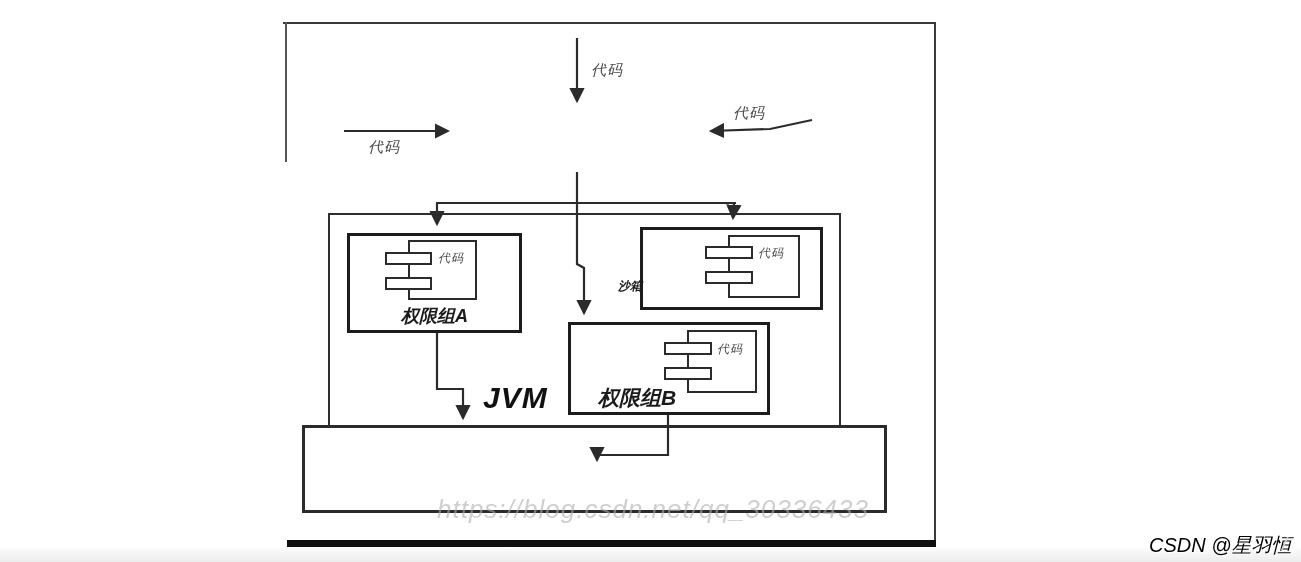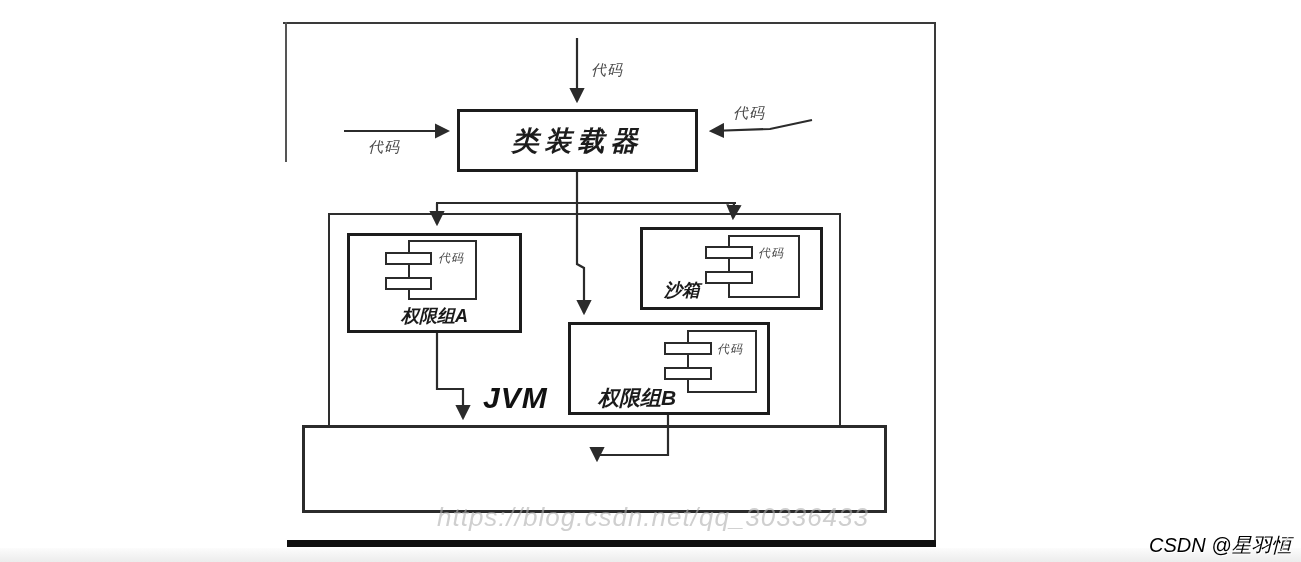--- a/index.html
+++ b/index.html
@@ -26,54 +26,51 @@
   .box-sandbox{left:640px;top:227px;width:177px;height:77px;}
   .box-b{left:568px;top:322px;width:196px;height:87px;}
   .box-os{left:302px;top:425px;width:579px;height:82px;border:3px solid #2b2b2b;}
   
   .comp-body{border:2px solid #2b2b2b;background:#fff;}
   .comp-tab{border:2px solid #2b2b2b;background:#fff;height:9px;width:43px;}
   .comp-code{font-size:12px;color:#4a4a4a;letter-spacing:1px;}
   
   .lbl{color:#1a1a1a;font-weight:bold;white-space:nowrap;}
   .lbl-a{left:350px;top:304px;width:169px;text-align:center;font-size:18px;}
-  .lbl-sandbox{left:664px;top:278px;font-size:18px;}
+  .lbl-sandbox{left:618px;top:278px;font-size:12px;}
   .lbl-b{left:598px;top:384px;font-size:21px;}
   .lbl-jvm{left:483px;top:381px;font-size:30px;font-weight:900;letter-spacing:1px;color:#111;}
   .lbl-os{left:302px;top:473px;width:585px;text-align:center;font-size:25px;letter-spacing:4px;}
   .arrowlbl{font-size:15px;color:#4a4a4a;letter-spacing:1px;white-space:nowrap;}
   .arrowlbl-top{left:591px;top:61px;}
   .arrowlbl-left{left:368px;top:138px;}
   .arrowlbl-right{left:733px;top:104px;}
   
   .wm-center{left:437px;top:494px;font-size:26px;color:rgba(175,175,175,0.6);
-    letter-spacing:1px;white-space:nowrap;margin-top:8px;}
+    letter-spacing:1px;white-space:nowrap;}
   .wm-right-faint{left:1062px;top:538px;font-size:16px;color:#e0e0e0;white-space:nowrap;margin-top:34px;}
   .wm-right-main{left:1149px;top:532px;font-size:20px;color:#000000;white-space:nowrap;
     text-shadow:1px 1px 0 #ffffff;}
   .wm-right-tail{left:1282px;top:534px;font-size:18px;color:#dadada;}
   svg.overlay{position:absolute;left:0;top:0;width:1301px;height:562px;pointer-events:none;}
 </style>
 </head>
 <body>
 
 <div id="canvas">
 
   <div class="abs gray-strip"></div>
 
   <div class="abs frame-top"></div>
   <div class="abs frame-right"></div>
   <div class="abs frame-left"></div>
   <div class="abs frame-bottombar"></div>
 
   <div class="abs box-jvm"></div>
 
-  <div class="abs box box-classloader">
-    <span>类装载器</span>
-  </div>
 
   <div class="abs box box-a"></div>
   <div class="abs comp-body" style="left:408px;top:240px;width:65px;height:56px;"></div>
   <div class="abs comp-tab" style="left:385px;top:252px;"></div>
   <div class="abs comp-tab" style="left:385px;top:277px;"></div>
   <div class="abs comp-code" style="left:438px;top:250px;">代码</div>
   <div class="abs lbl lbl-a">权限组A</div>
 
   <div class="abs box box-sandbox"></div>
   <div class="abs comp-body" style="left:728px;top:235px;width:68px;height:59px;"></div>

